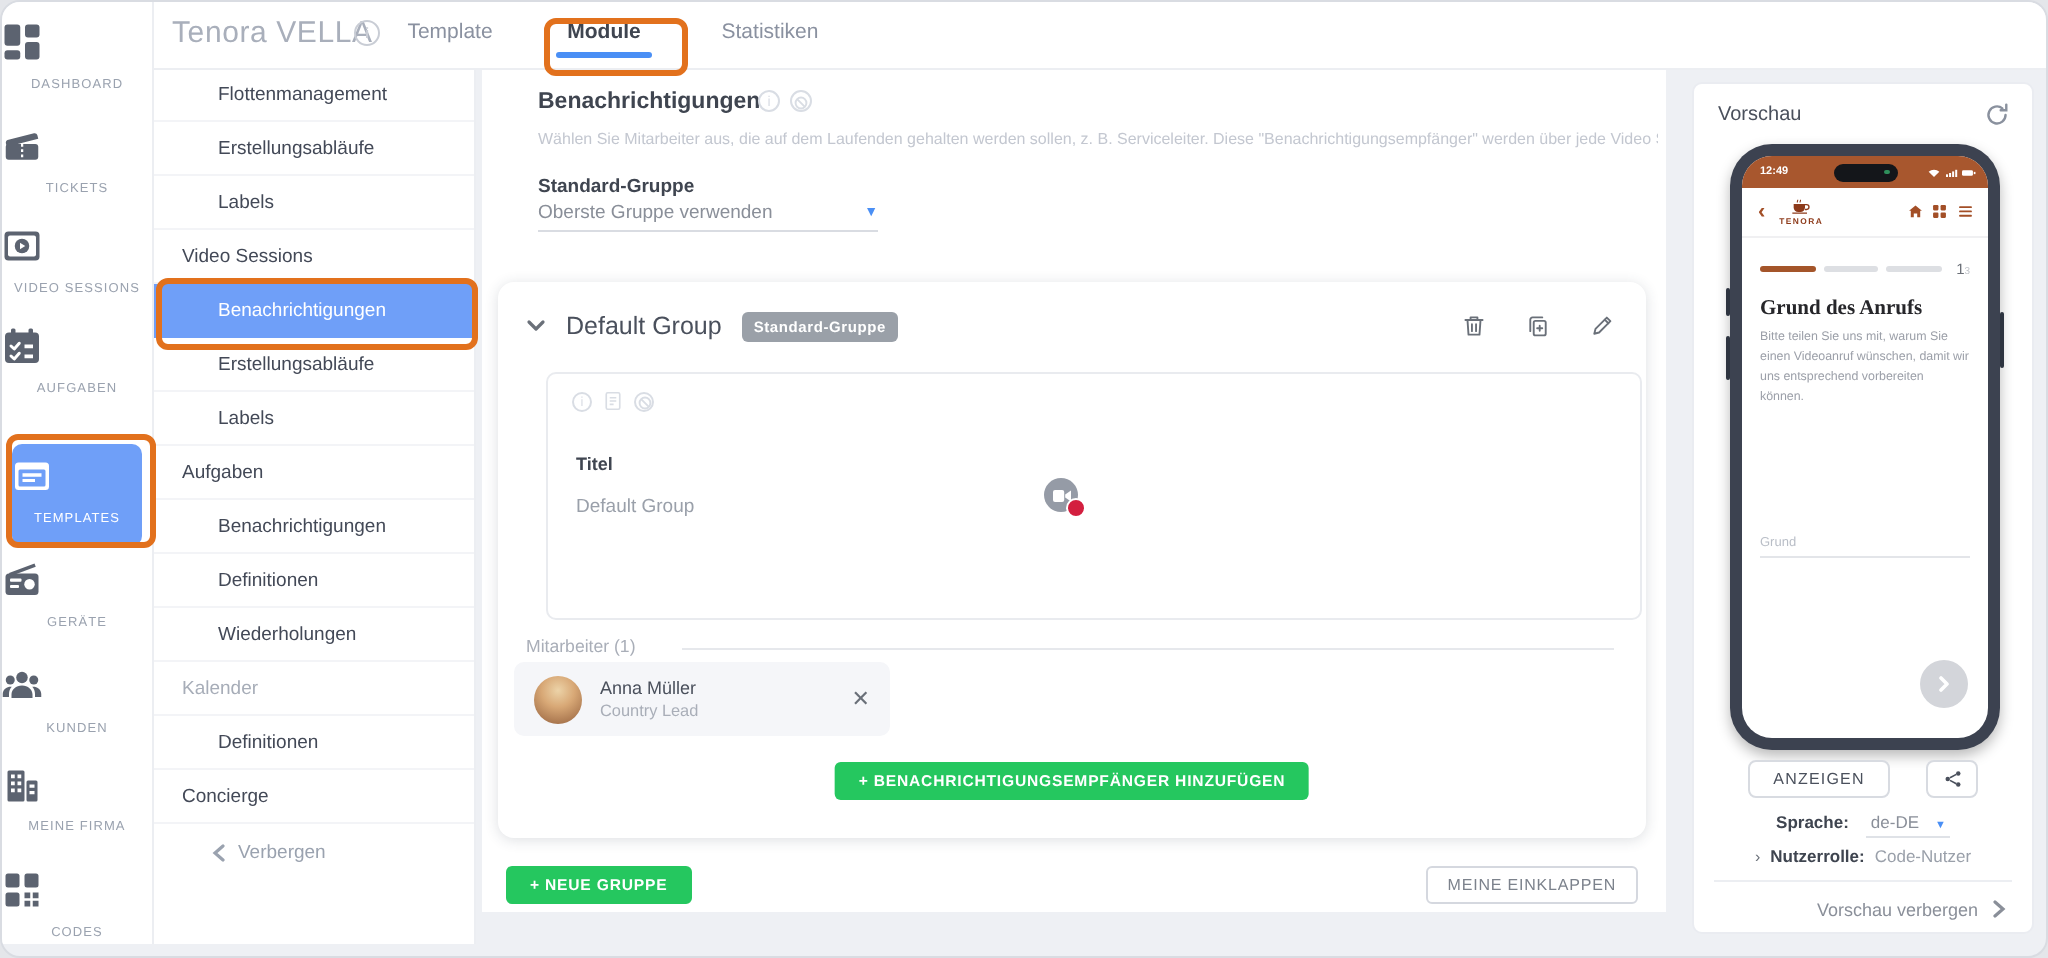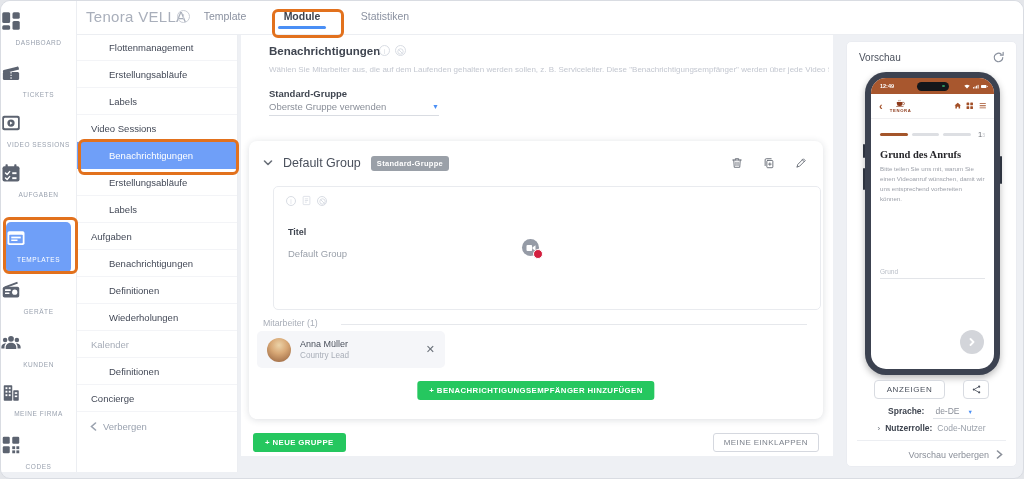--- a/index.html
+++ b/index.html
@@ -35,21 +35,21 @@
   
   .ann{position:absolute;border:3px solid #e2711d;border-radius:6px;pointer-events:none;z-index:60}
 
   
   .nav2{position:absolute;left:75px;top:33px;width:161px;height:438px;background:#fff;border-right:1px solid #eceef2;z-index:3}
   .nav-item{height:27px;box-sizing:border-box;display:flex;align-items:center;padding-left:33px;
             font-size:9.5px;color:#434957;border-bottom:1px solid #f3f4f7;cursor:pointer}
   .nav-item.section{padding-left:15px}
   .nav-item.muted{color:#a7adb8}
   .nav-item.selected{background:#6f9ff8;color:#fff;border-bottom-color:#6f9ff8}
-  .nav-foot{height:28px;display:flex;align-items:center;gap:6px;padding-left:14px;font-size:9.5px;color:#9aa2af;cursor:pointer}
+  .nav-foot{height:28px;display:flex;align-items:center;gap:6px;padding-left:30px;font-size:9.5px;color:#9aa2af;cursor:pointer}
   .nav-foot svg{width:7px;height:9px;stroke:#9aa2af;fill:none;stroke-width:1.6;stroke-linecap:round}
 
   
   .main{position:absolute;left:240px;top:33px;width:592px;height:422px;background:#fff;z-index:2}
   .m-title{position:absolute;left:28px;top:11px;font-size:11.5px;font-weight:700;color:#3f4550}
   .m-title-icons{position:absolute;left:138px;top:11px;display:flex;gap:5px;color:#d9dde4}
   .ring{width:11px;height:11px;border:1px solid #d9dde4;border-radius:50%;font-size:7px;line-height:11px;text-align:center;color:#d9dde4;box-sizing:border-box}
   .ring svg{width:7px;height:7px;margin:1.5px auto;stroke:#d9dde4;fill:none;stroke-width:1.1}
   .m-desc{position:absolute;left:28px;top:31px;width:560px;font-size:8px;color:#c3c7d0;white-space:nowrap;overflow:hidden}
   .m-sublabel{position:absolute;left:28px;top:54px;font-size:9.5px;font-weight:700;color:#3f4550}

